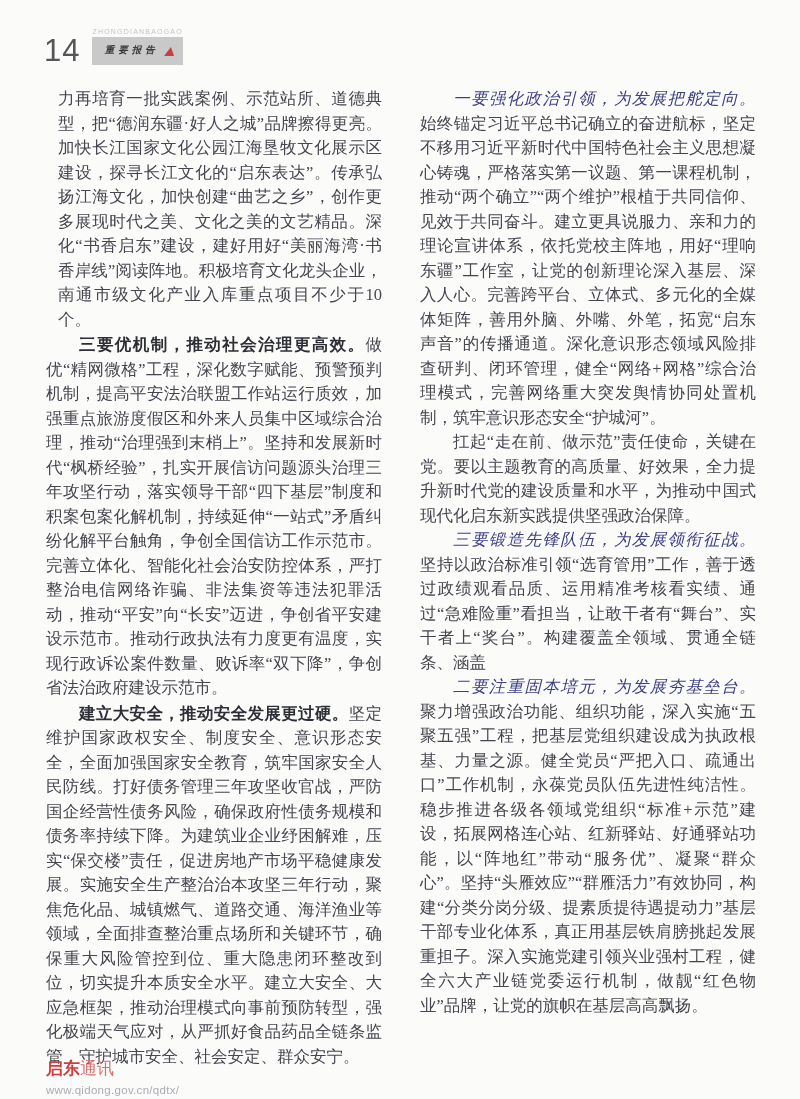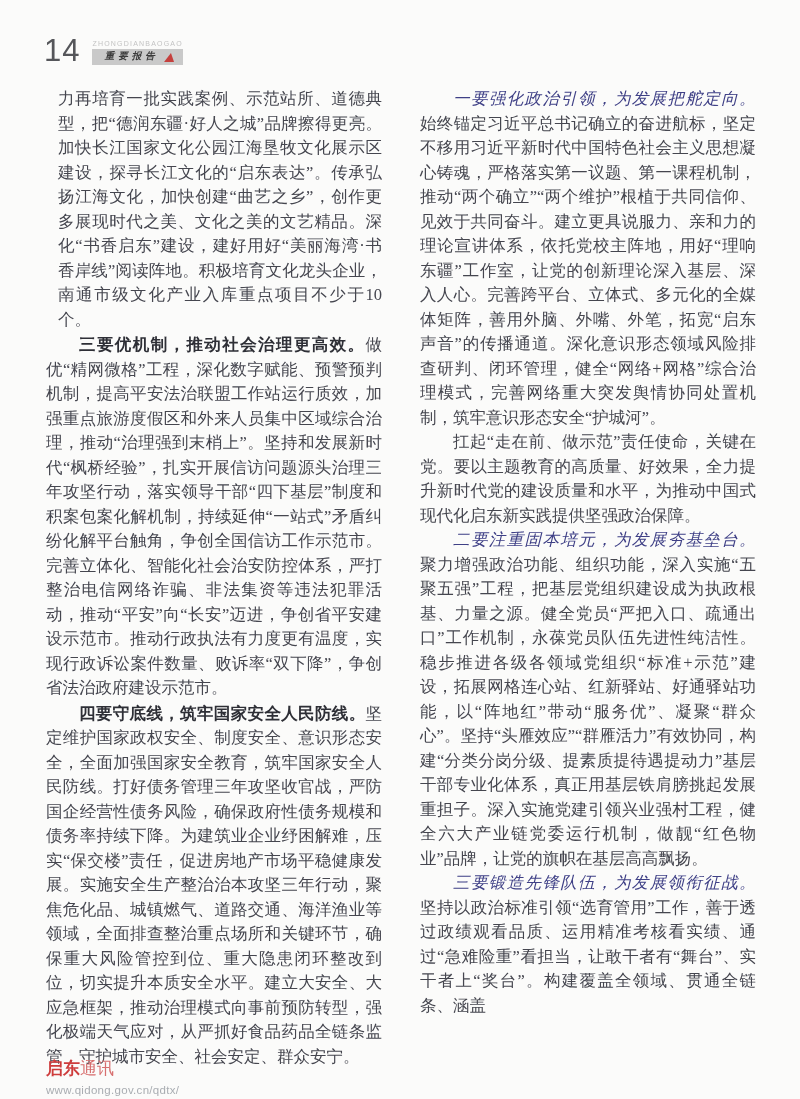--- a/index.html
+++ b/index.html
@@ -21,21 +21,21 @@
     font-family:"Liberation Sans","DejaVu Sans",sans-serif;
     font-size:31px;line-height:31px;color:#55565a;letter-spacing:1px;margin-top:25px;
   }
   .section-tag{display:flex;flex-direction:column;margin-bottom:1px;}
   .pinyin{
     font-family:"Liberation Sans","DejaVu Sans",sans-serif;
     font-size:7px;color:#c3c3c3;letter-spacing:1.2px;margin-bottom:2px;
   }
   .tag-box{
     background:#c9c9c9;
-    height:16px;min-width:72px;
+    height:28px;min-width:72px;
     display:flex;align-items:center;justify-content:center;
     padding:0 4px 0 8px;gap:6px;
   }
   .tag-label{
     font-size:9.5px;color:#3a3a3a;font-weight:bold;font-style:italic;
     letter-spacing:4px;line-height:1;
   }
   .tri{
     width:0;height:0;display:inline-block;
     border-left:5px solid transparent;
@@ -89,26 +89,26 @@
     <div class="tag-box">
       <span class="tag-label">重要报告</span>
       <span class="tri"></span>
     </div>
   </div>
 </header>
 
 <main class="col col-left">
   <p class="noindent"><span>力再培育一批实践案例、示范站所、道德典型，把“德润东疆·好人之城”品牌擦得更亮。加快长江国家文化公园江海垦牧文化展示区建设，探寻长江文化的“启东表达”。传承弘扬江海文化，加快创建“曲艺之乡”，创作更多展现时代之美、文化之美的文艺精品。深化“书香启东”建设，建好用好“美丽海湾·书香岸线”阅读阵地。积极培育文化龙头企业，南通市级文化产业入库重点项目不少于10个。</span></p>
   <p><span class="lead-bold">三要优机制，推动社会治理更高效。</span><span>做优“精网微格”工程，深化数字赋能、预警预判机制，提高平安法治联盟工作站运行质效，加强重点旅游度假区和外来人员集中区域综合治理，推动“治理强到末梢上”。坚持和发展新时代“枫桥经验”，扎实开展信访问题源头治理三年攻坚行动，落实领导干部“四下基层”制度和积案包案化解机制，持续延伸“一站式”矛盾纠纷化解平台触角，争创全国信访工作示范市。完善立体化、智能化社会治安防控体系，严打整治电信网络诈骗、非法集资等违法犯罪活动，推动“平安”向“长安”迈进，争创省平安建设示范市。推动行政执法有力度更有温度，实现行政诉讼案件数量、败诉率“双下降”，争创省法治政府建设示范市。</span></p>
-  <p><span class="lead-bold">四要守底线，筑牢国家安全人民防线。</span><span>坚定维护国家政权安全、制度安全、意识形态安全，全面加强国家安全教育，筑牢国家安全人民防线。打好债务管理三年攻坚收官战，严防国企经营性债务风险，确保政府性债务规模和债务率持续下降。为建筑业企业纾困解难，压实“保交楼”责任，促进房地产市场平稳健康发展。实施安全生产整治治本攻坚三年行动，聚焦危化品、城镇燃气、道路交通、海洋渔业等领域，全面排查整治重点场所和关键环节，确保重大风险管控到位、重大隐患闭环整改到位，切实提升本质安全水平。建立大安全、大应急框架，推动治理模式向事前预防转型，强化极端天气应对，从严抓好食品药品全链条监管，守护城市安全、社会安定、群众安宁。</span></p>
+  <p><span class="lead-bold">建立大安全，推动安全发展更过硬。</span><span>坚定维护国家政权安全、制度安全、意识形态安全，全面加强国家安全教育，筑牢国家安全人民防线。打好债务管理三年攻坚收官战，严防国企经营性债务风险，确保政府性债务规模和债务率持续下降。为建筑业企业纾困解难，压实“保交楼”责任，促进房地产市场平稳健康发展。实施安全生产整治治本攻坚三年行动，聚焦危化品、城镇燃气、道路交通、海洋渔业等领域，全面排查整治重点场所和关键环节，确保重大风险管控到位、重大隐患闭环整改到位，切实提升本质安全水平。建立大安全、大应急框架，推动治理模式向事前预防转型，强化极端天气应对，从严抓好食品药品全链条监管，守护城市安全、社会安定、群众安宁。</span></p>
 </main>
 
 <main class="col col-right">
   <p><span class="lead-kai">一要强化政治引领，为发展把舵定向。</span><span>始终锚定习近平总书记确立的奋进航标，坚定不移用习近平新时代中国特色社会主义思想凝心铸魂，严格落实第一议题、第一课程机制，推动“两个确立”“两个维护”根植于共同信仰、见效于共同奋斗。建立更具说服力、亲和力的理论宣讲体系，依托党校主阵地，用好“理响东疆”工作室，让党的创新理论深入基层、深入人心。完善跨平台、立体式、多元化的全媒体矩阵，善用外脑、外嘴、外笔，拓宽“启东声音”的传播通道。深化意识形态领域风险排查研判、闭环管理，健全“网络+网格”综合治理模式，完善网络重大突发舆情协同处置机制，筑牢意识形态安全“护城河”。</span></p>
   <p><span>扛起“走在前、做示范”责任使命，关键在党。要以主题教育的高质量、好效果，全力提升新时代党的建设质量和水平，为推动中国式现代化启东新实践提供坚强政治保障。</span></p>
+  <p><span class="lead-kai">三要锻造先锋队伍，为发展领衔征战。</span><span>坚持以政治标准引领“选育管用”工作，善于透过政绩观看品质、运用精准考核看实绩、通过“急难险重”看担当，让敢干者有“舞台”、实干者上“奖台”。构建覆盖全领域、贯通全链条、涵盖</span></p>
   <p><span class="lead-kai">二要注重固本培元，为发展夯基垒台。</span><span>聚力增强政治功能、组织功能，深入实施“五聚五强”工程，把基层党组织建设成为执政根基、力量之源。健全党员“严把入口、疏通出口”工作机制，永葆党员队伍先进性纯洁性。稳步推进各级各领域党组织“标准+示范”建设，拓展网格连心站、红新驿站、好通驿站功能，以“阵地红”带动“服务优”、凝聚“群众心”。坚持“头雁效应”“群雁活力”有效协同，构建“分类分岗分级、提素质提待遇提动力”基层干部专业化体系，真正用基层铁肩膀挑起发展重担子。深入实施党建引领兴业强村工程，健全六大产业链党委运行机制，做靓“红色物业”品牌，让党的旗帜在基层高高飘扬。</span></p>
-  <p><span class="lead-kai">三要锻造先锋队伍，为发展领衔征战。</span><span>坚持以政治标准引领“选育管用”工作，善于透过政绩观看品质、运用精准考核看实绩、通过“急难险重”看担当，让敢干者有“舞台”、实干者上“奖台”。构建覆盖全领域、贯通全链条、涵盖</span></p>
 </main>
 
 <footer class="page-footer">
   <div class="brand"><span class="brand-strong">启东</span><span class="brand-light">通讯</span></div>
   <div class="url">www.qidong.gov.cn/qdtx/</div>
 </footer>
 
 </body></html>

